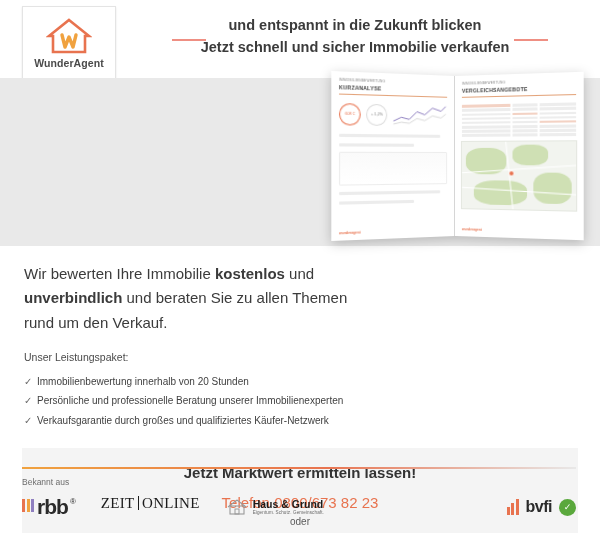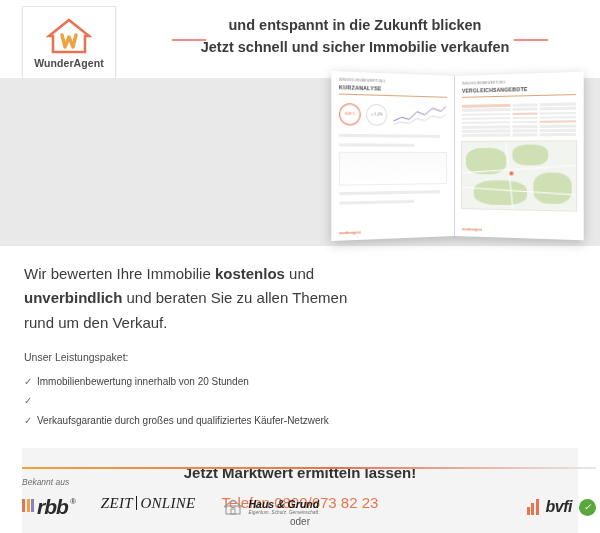--- a/index.html
+++ b/index.html
@@ -249,22 +249,21 @@
   .cta-url {
     font-size: 14px;
     font-weight: bold;
     color: #e8734f;
   }
 
   
   .footer {
     position: absolute;
     left: 0; right: 0; bottom: 0;
-    padding: 0 4px 14px 22px;
-    font-style: italic;
+    padding: 0 24px 14px 22px;
   }
   .footer-rule {
     height: 2px;
     background: linear-gradient(to right,#f0a23f 0%, #e8734f 55%, #e8e8e8 100%);
     margin-bottom: 8px;
   }
   .footer-label {
     font-size: 8.5px;
     color: #6d6d6d;
     margin-bottom: 8px;
@@ -415,20 +414,21 @@
 
     <p class="sub">Unser Leistungspaket:</p>
 
     <ul class="checklist">
       <li>
         <span class="tick">✓</span>
         <span>Immobilienbewertung innerhalb von 20 Stunden</span>
       </li>
       <li>
         <span class="tick">✓</span>
+        <span>Persönliche und professionelle Beratung unserer Immobilienexperten</span>
       </li>
       <li>
         <span class="tick">✓</span>
         <span>Verkaufsgarantie durch großes und qualifiziertes Käufer-Netzwerk</span>
       </li>
     </ul>
   </div>
 
   <div class="cta">
     <div class="cta-title">Jetzt Marktwert ermitteln lassen!</div>

